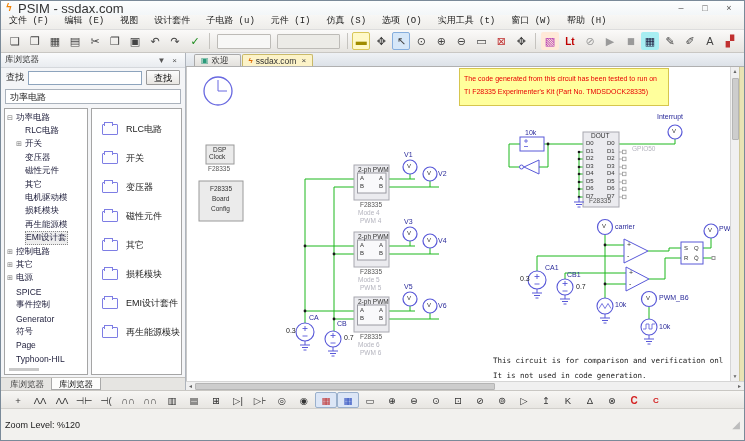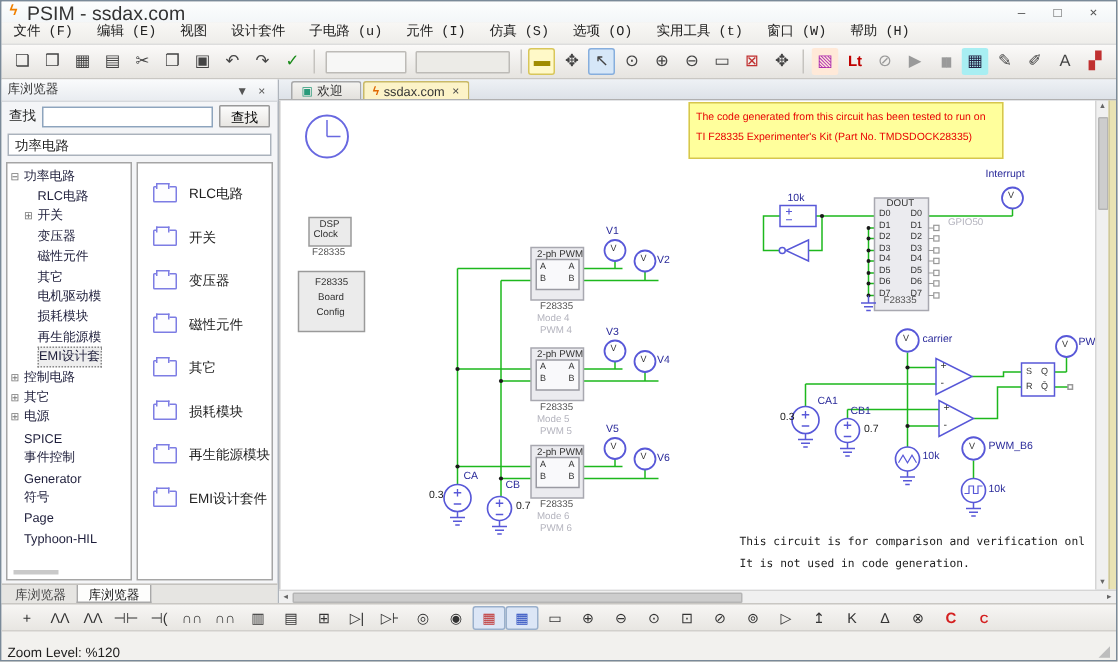--- a/index.html
+++ b/index.html
@@ -101,21 +101,21 @@
 
   
   .etoolbar { height:18px; flex:0 0 auto; background:linear-gradient(#f7f6f4,#e8e6e2); border-top:1px solid #c9c7c3; display:flex; align-items:center; padding:0 6px; }
   .ebtn { width:22px; height:16px; font-size:9.5px; line-height:15px; text-align:center; color:#333; border:1px solid transparent; border-radius:2px; overflow:hidden; white-space:nowrap; }
   .ebtn.scope1 { color:#c03838; background:#dce6f6; border-color:#9ab0cc; }
   .ebtn.scope2 { color:#3050c0; background:#dce6f6; border-color:#9ab0cc; }
   .ebtn.cred { color:#d42020; font-weight:bold; font-size:10px; }
   .ebtn.cred2 { color:#d42020; font-weight:bold; font-size:8px; }
 
   
-  .statusbar { height:20px; flex:0 0 auto; background:#f2f1ee; border-top:1px solid #d2d0cc; display:flex; align-items:flex-end; padding:0 4px; font-size:9px; color:#222; }
+  .statusbar { height:32px; flex:0 0 auto; background:#f2f1ee; border-top:1px solid #d2d0cc; display:flex; align-items:center; padding:0 4px; font-size:9px; color:#222; }
   .statusbar .grip { margin-left:auto; color:#bdbdbd; font-size:10px; }
 </style>
 </head>
 <body>
 
 <div class="window">
 
   <div class="titlebar">
     <span class="app-icon">ϟ</span>
     <span class="title">PSIM - ssdax.com</span>
@@ -298,25 +298,25 @@
             <div class="folder-item">
             <span class="folder-icon"></span>
             <span class="fl">其它</span>
           </div>
             <div class="folder-item">
             <span class="folder-icon"></span>
             <span class="fl">损耗模块</span>
           </div>
             <div class="folder-item">
             <span class="folder-icon"></span>
+            <span class="fl">EMI设计套件</span>
+          </div>
+            <div class="folder-item">
+            <span class="folder-icon"></span>
             <span class="fl">再生能源模块</span>
-          </div>
-            <div class="folder-item">
-            <span class="folder-icon"></span>
-            <span class="fl">EMI设计套件</span>
           </div>
           </div>
       </div>
       <div class="sb-tabs">
           <span class="sb-tab">库浏览器</span>
           <span class="sb-tab active">库浏览器</span>
         </div>
     </div>
 
     <div class="canvas-col">

